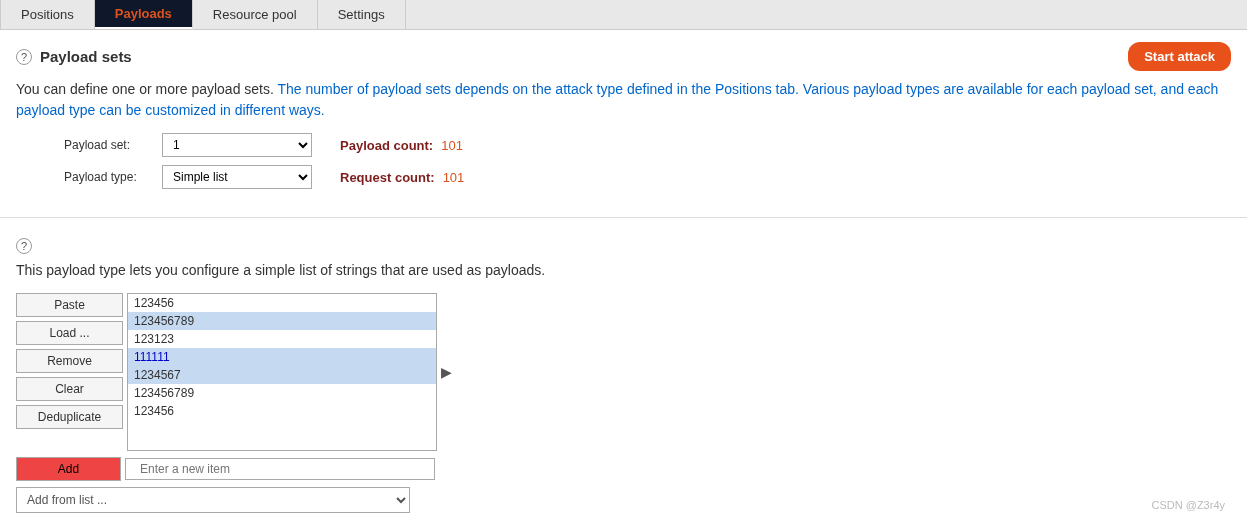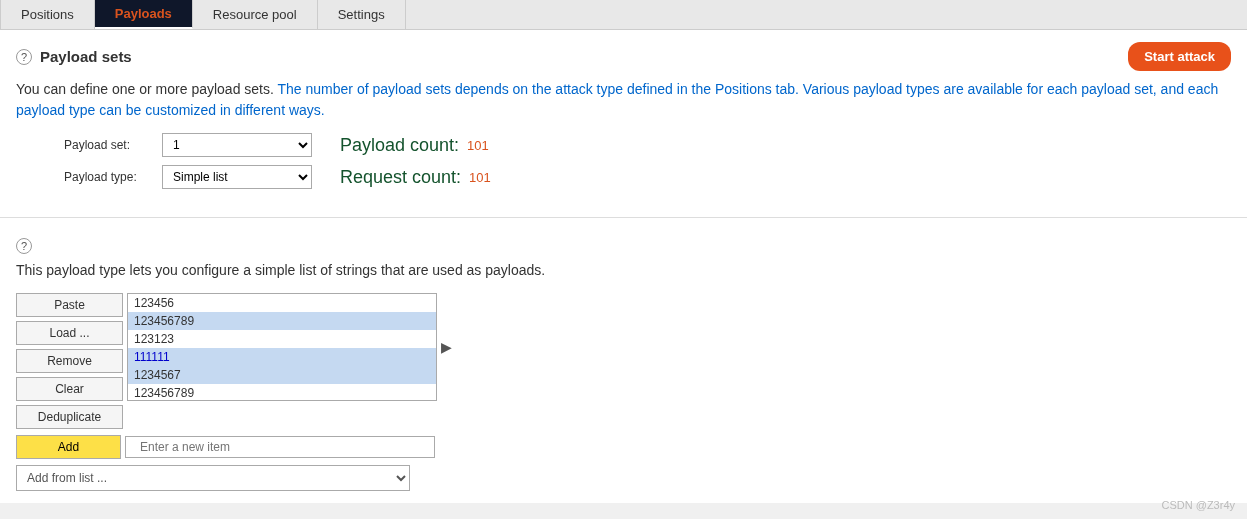--- a/index.html
+++ b/index.html
@@ -114,23 +114,24 @@
     .form-select {
       padding: 3px 6px;
       font-size: 12px;
       border: 1px solid #aaa;
       background: #fff;
       cursor: pointer;
       min-width: 150px;
       appearance: auto;
     }
     .count-text {
-      font-size: 18px;
-      color: #14532d;
+      font-size: 13px;
+      color: #7f1d1d;
       margin-left: 20px;
+      font-weight: bold;
     }
     .count-value {
       color: #d9531e;
       font-weight: normal;
     }
 
     .divider {
       border: none;
       border-top: 1px solid #ddd;
       margin: 8px 0;
@@ -164,21 +165,21 @@
       color: #333;
     }
 
     .list-area {
       display: flex;
       align-items: stretch;
       gap: 0;
     }
     .payload-list {
       width: 310px;
-      height: 108px;
+      height: 158px;
       border: 1px solid #aaa;
       overflow-y: scroll;
       background: #fff;
       font-size: 12px;
     }
     .list-item {
       padding: 2px 6px;
       cursor: pointer;
       white-space: nowrap;
     }
@@ -199,21 +200,21 @@
       display: flex;
       align-items: center;
       gap: 4px;
       margin-top: 6px;
     }
     .add-btn {
       width: 105px;
       padding: 4px 8px;
       font-size: 12px;
       border: 1px solid #aaa;
-      background: #fde047;
+      background: #ef4444;
       cursor: pointer;
       text-align: center;
     }
     .add-input {
       width: 310px;
       padding: 3px 14px;
       font-size: 12px;
       border: 1px solid #aaa;
       color: #999;
     }
@@ -231,21 +232,21 @@
       background: #fff;
       cursor: pointer;
       appearance: auto;
       color: #555;
     }
 
     
     .watermark {
       position: fixed;
       bottom: 8px;
-      right: 12px;
+      right: 22px;
       font-size: 11px;
       color: #bbb;
     }
   </style>
 </head>
 <body>
 
 <div class="tab-bar">
   <button class="tab">Positions</button>
   <button class="tab active">Payloads</button>

